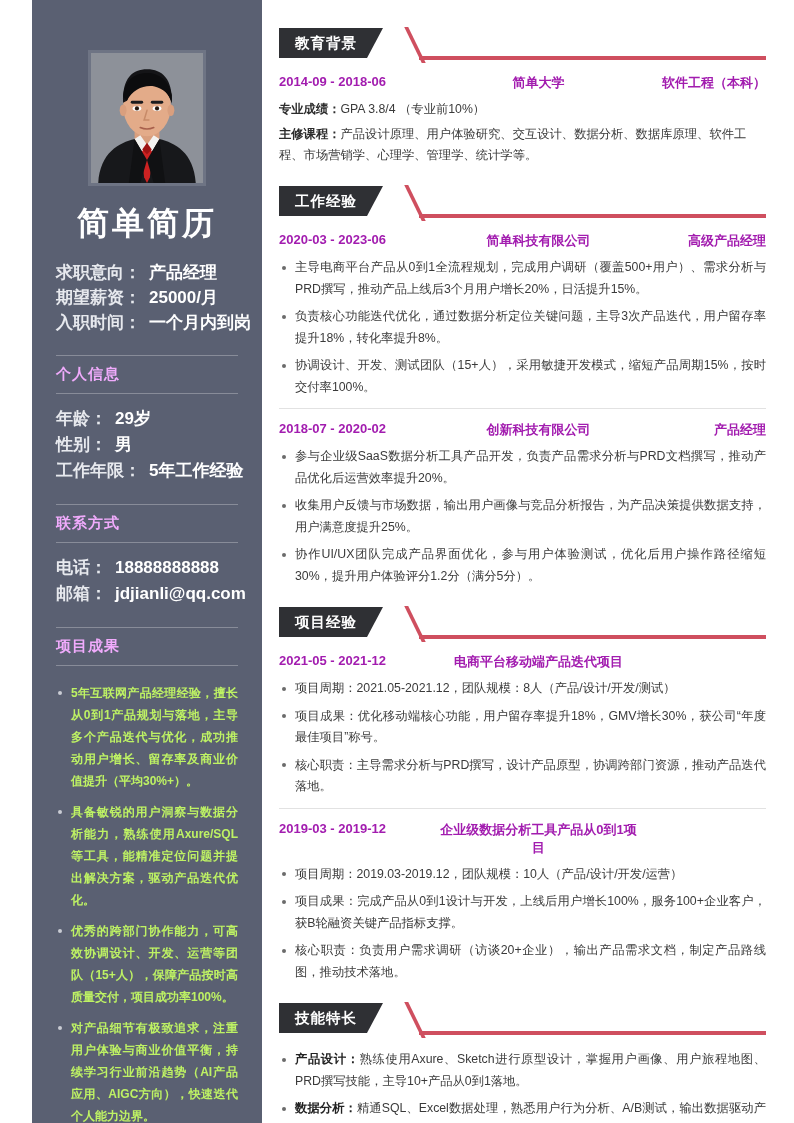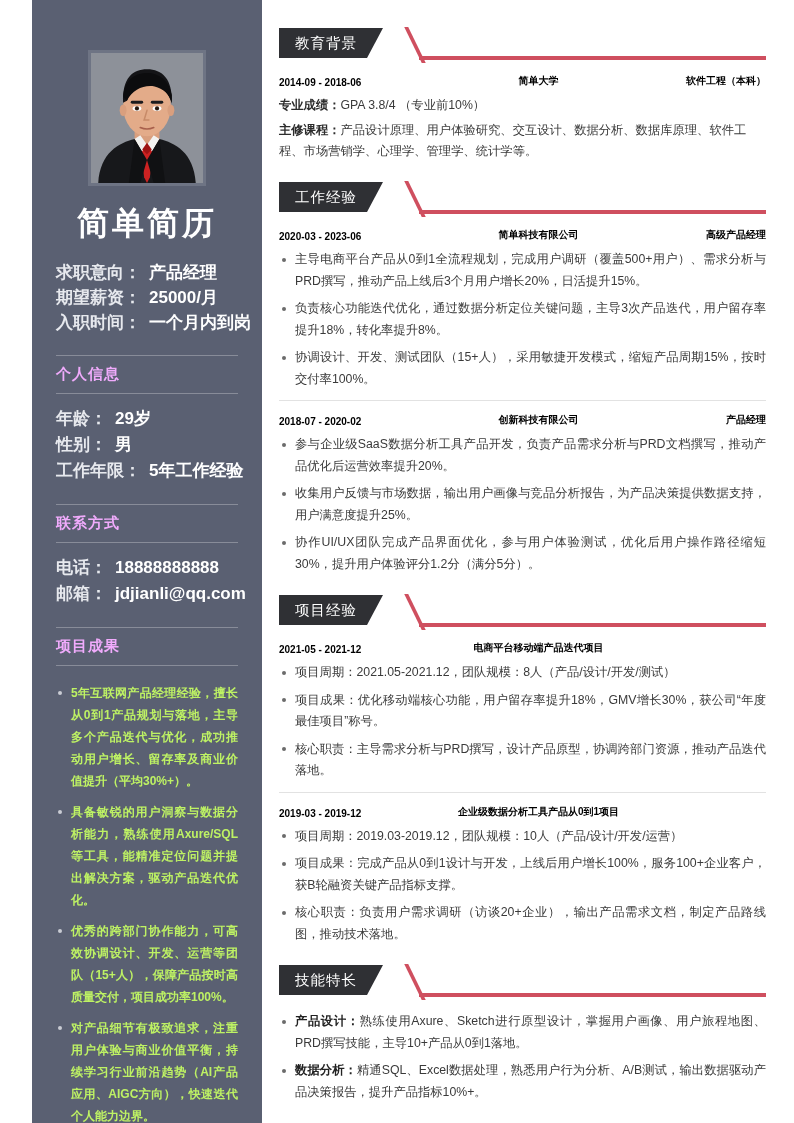--- a/index.html
+++ b/index.html
@@ -81,21 +81,21 @@
     position: absolute; left: 279px; top: 0;
     width: 487px; padding-top: 28px;
   }
 
   .sec-head { position: relative; height: 34px; margin-bottom: 12px; }
   .sec-head .tag {
     position: absolute; left: 0; top: 0;
     height: 30px;
     background: #2f3034;
     color: #ffffff;
-    font-size: 14.5px; font-weight: normal;
+    font-size: 14.5px; font-weight: bold;
     letter-spacing: 1px;
     padding: 0 26px 0 16px;
     display: flex; align-items: center;
     clip-path: polygon(0 0, 100% 0, calc(100% - 16px) 100%, 0 100%);
   }
   .sec-head .slash {
     position: absolute; top: 0;
     width: 34px; height: 32px;
   }
   .sec-head .slash i {
@@ -104,22 +104,22 @@
     background: #cf4f5f;
     transform: skewX(26deg);
   }
   .sec-head .rule {
     position: absolute; right: 0; bottom: 2px;
     height: 4px; background: #cf4f5f;
   }
 
   .entry { margin-bottom: 6px; }
   .entry-row {
-    display: flex; align-items: flex-end;
-    font-size: 10px; font-weight: bold; color:#000000;
+    display: flex; align-items: flex-start;
+    font-size: 13px; font-weight: bold; color:#a21caf;
     margin-bottom: 7px;
   }
   .entry-row .date { width: 160px; flex: none; }
   .entry-row .mid { flex: 1; text-align: center; }
   .entry-row .right { width: 128px; flex:none; text-align: right; }
 
   .sub-line {
     font-size: 12.3px; line-height: 21px; color: #3a3a3a;
     margin-bottom: 4px;
   }

